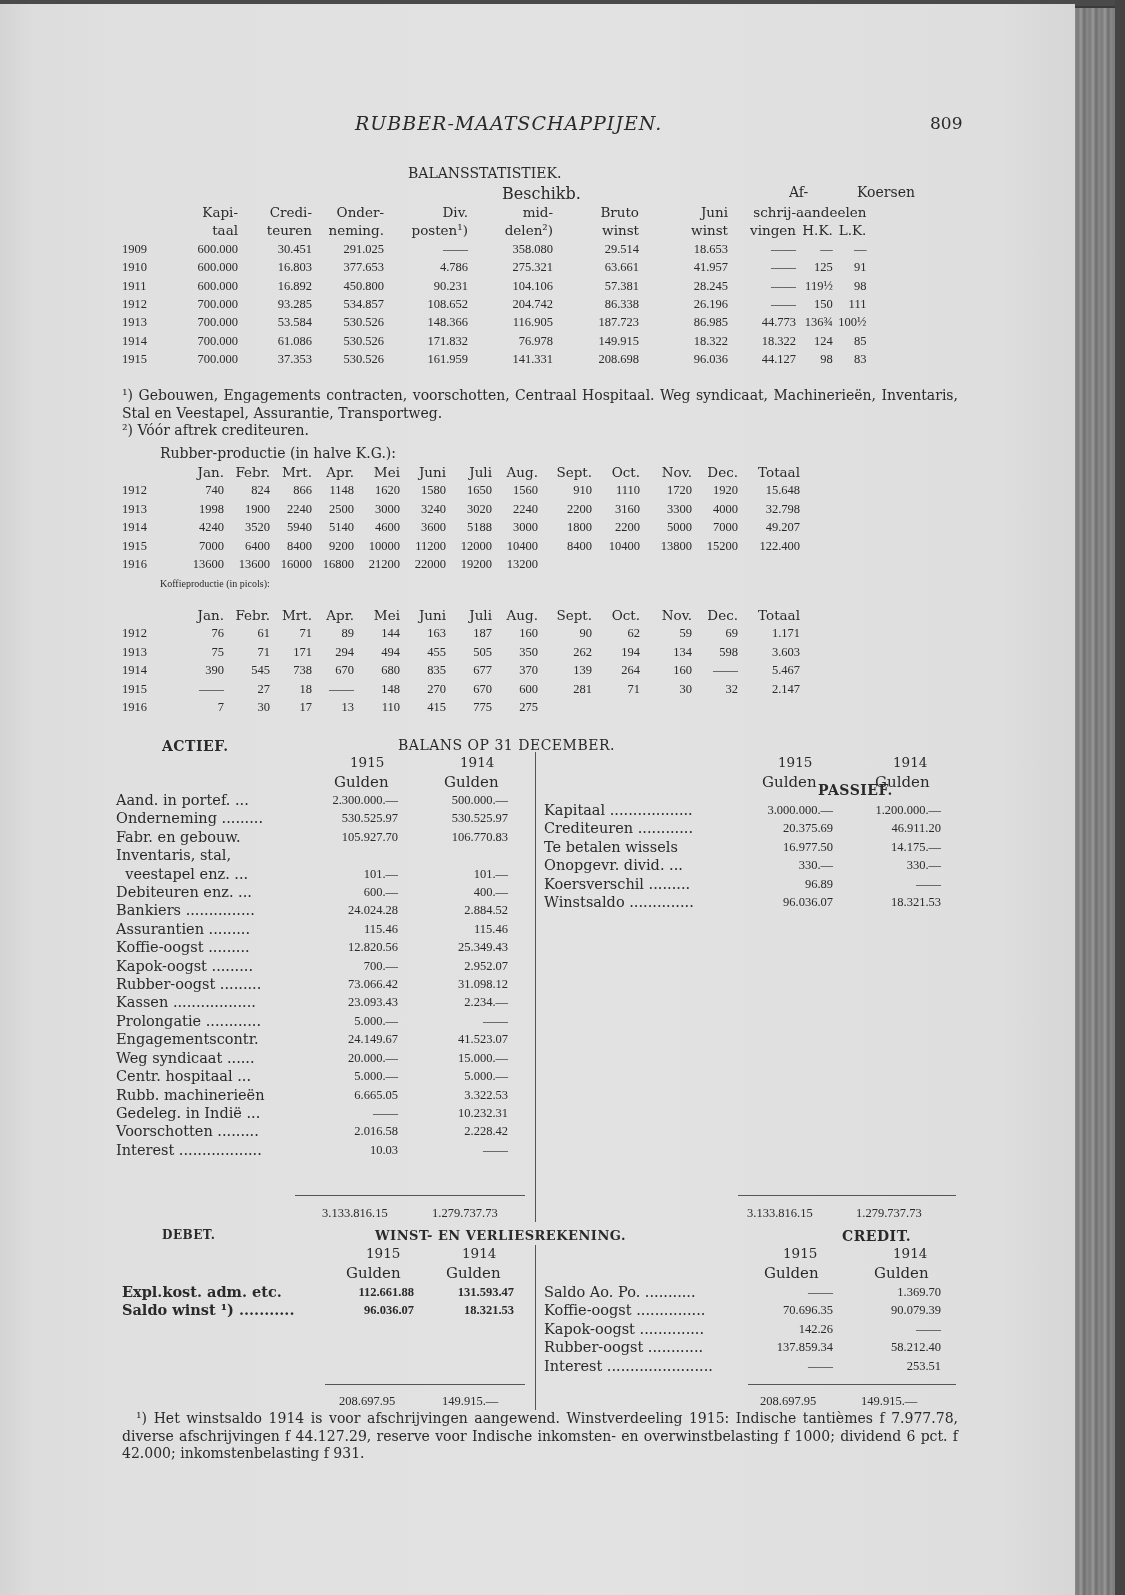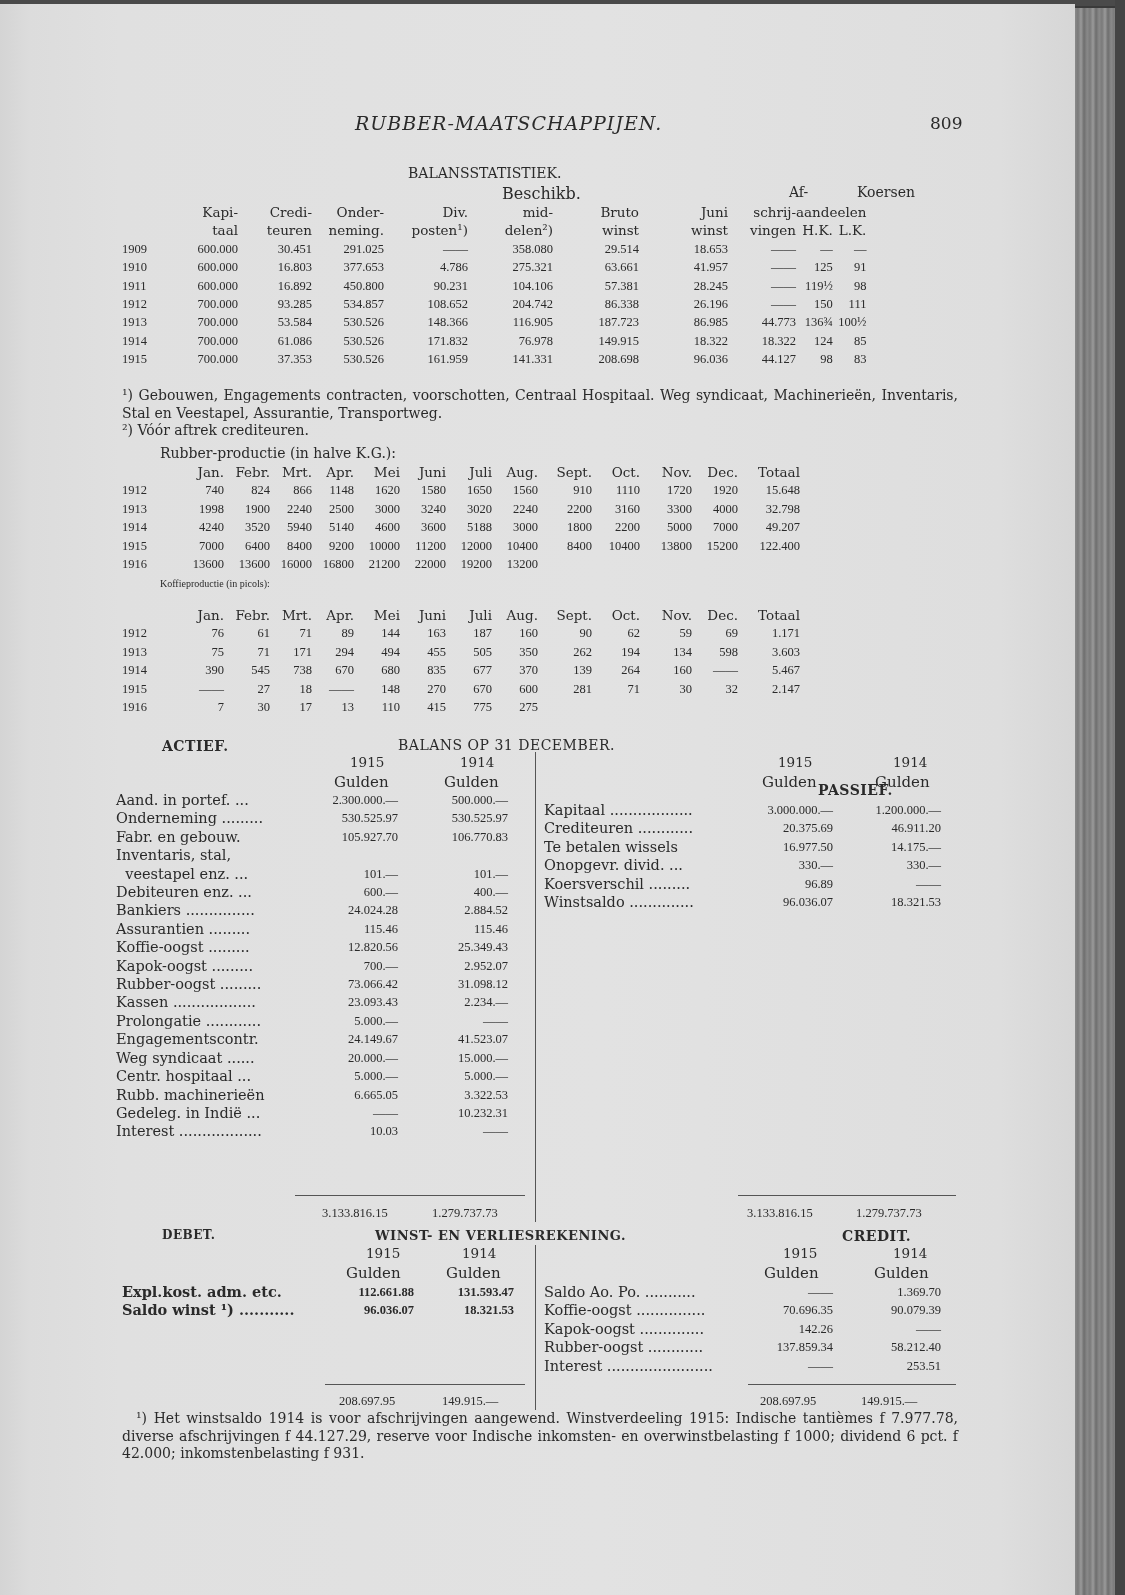--- a/index.html
+++ b/index.html
@@ -528,20 +528,25 @@
         <td>Rubb. machinerieën</td>
         <td class="r narrow">6.665.05</td>
         <td class="r narrow">3.322.53</td>
       </tr>
   <tr>
         <td>Gedeleg. in Indië ...</td>
         <td class="r narrow">——</td>
         <td class="r narrow">10.232.31</td>
       </tr>
   <tr>
+        <td>Voorschotten .........</td>
+        <td class="r narrow">2.016.58</td>
+        <td class="r narrow">2.228.42</td>
+      </tr>
+  <tr>
         <td>Interest ..................</td>
         <td class="r narrow">10.03</td>
         <td class="r narrow">——</td>
       </tr>
 </tbody>
   </table>
 
 <div class="hline" style="left:295px;top:1195px;width:230px;"></div>
 <div class="abs narrow" style="left:322px;top:1206px;">3.133.816.15</div>
 <div class="abs narrow" style="left:432px;top:1206px;">1.279.737.73</div>

